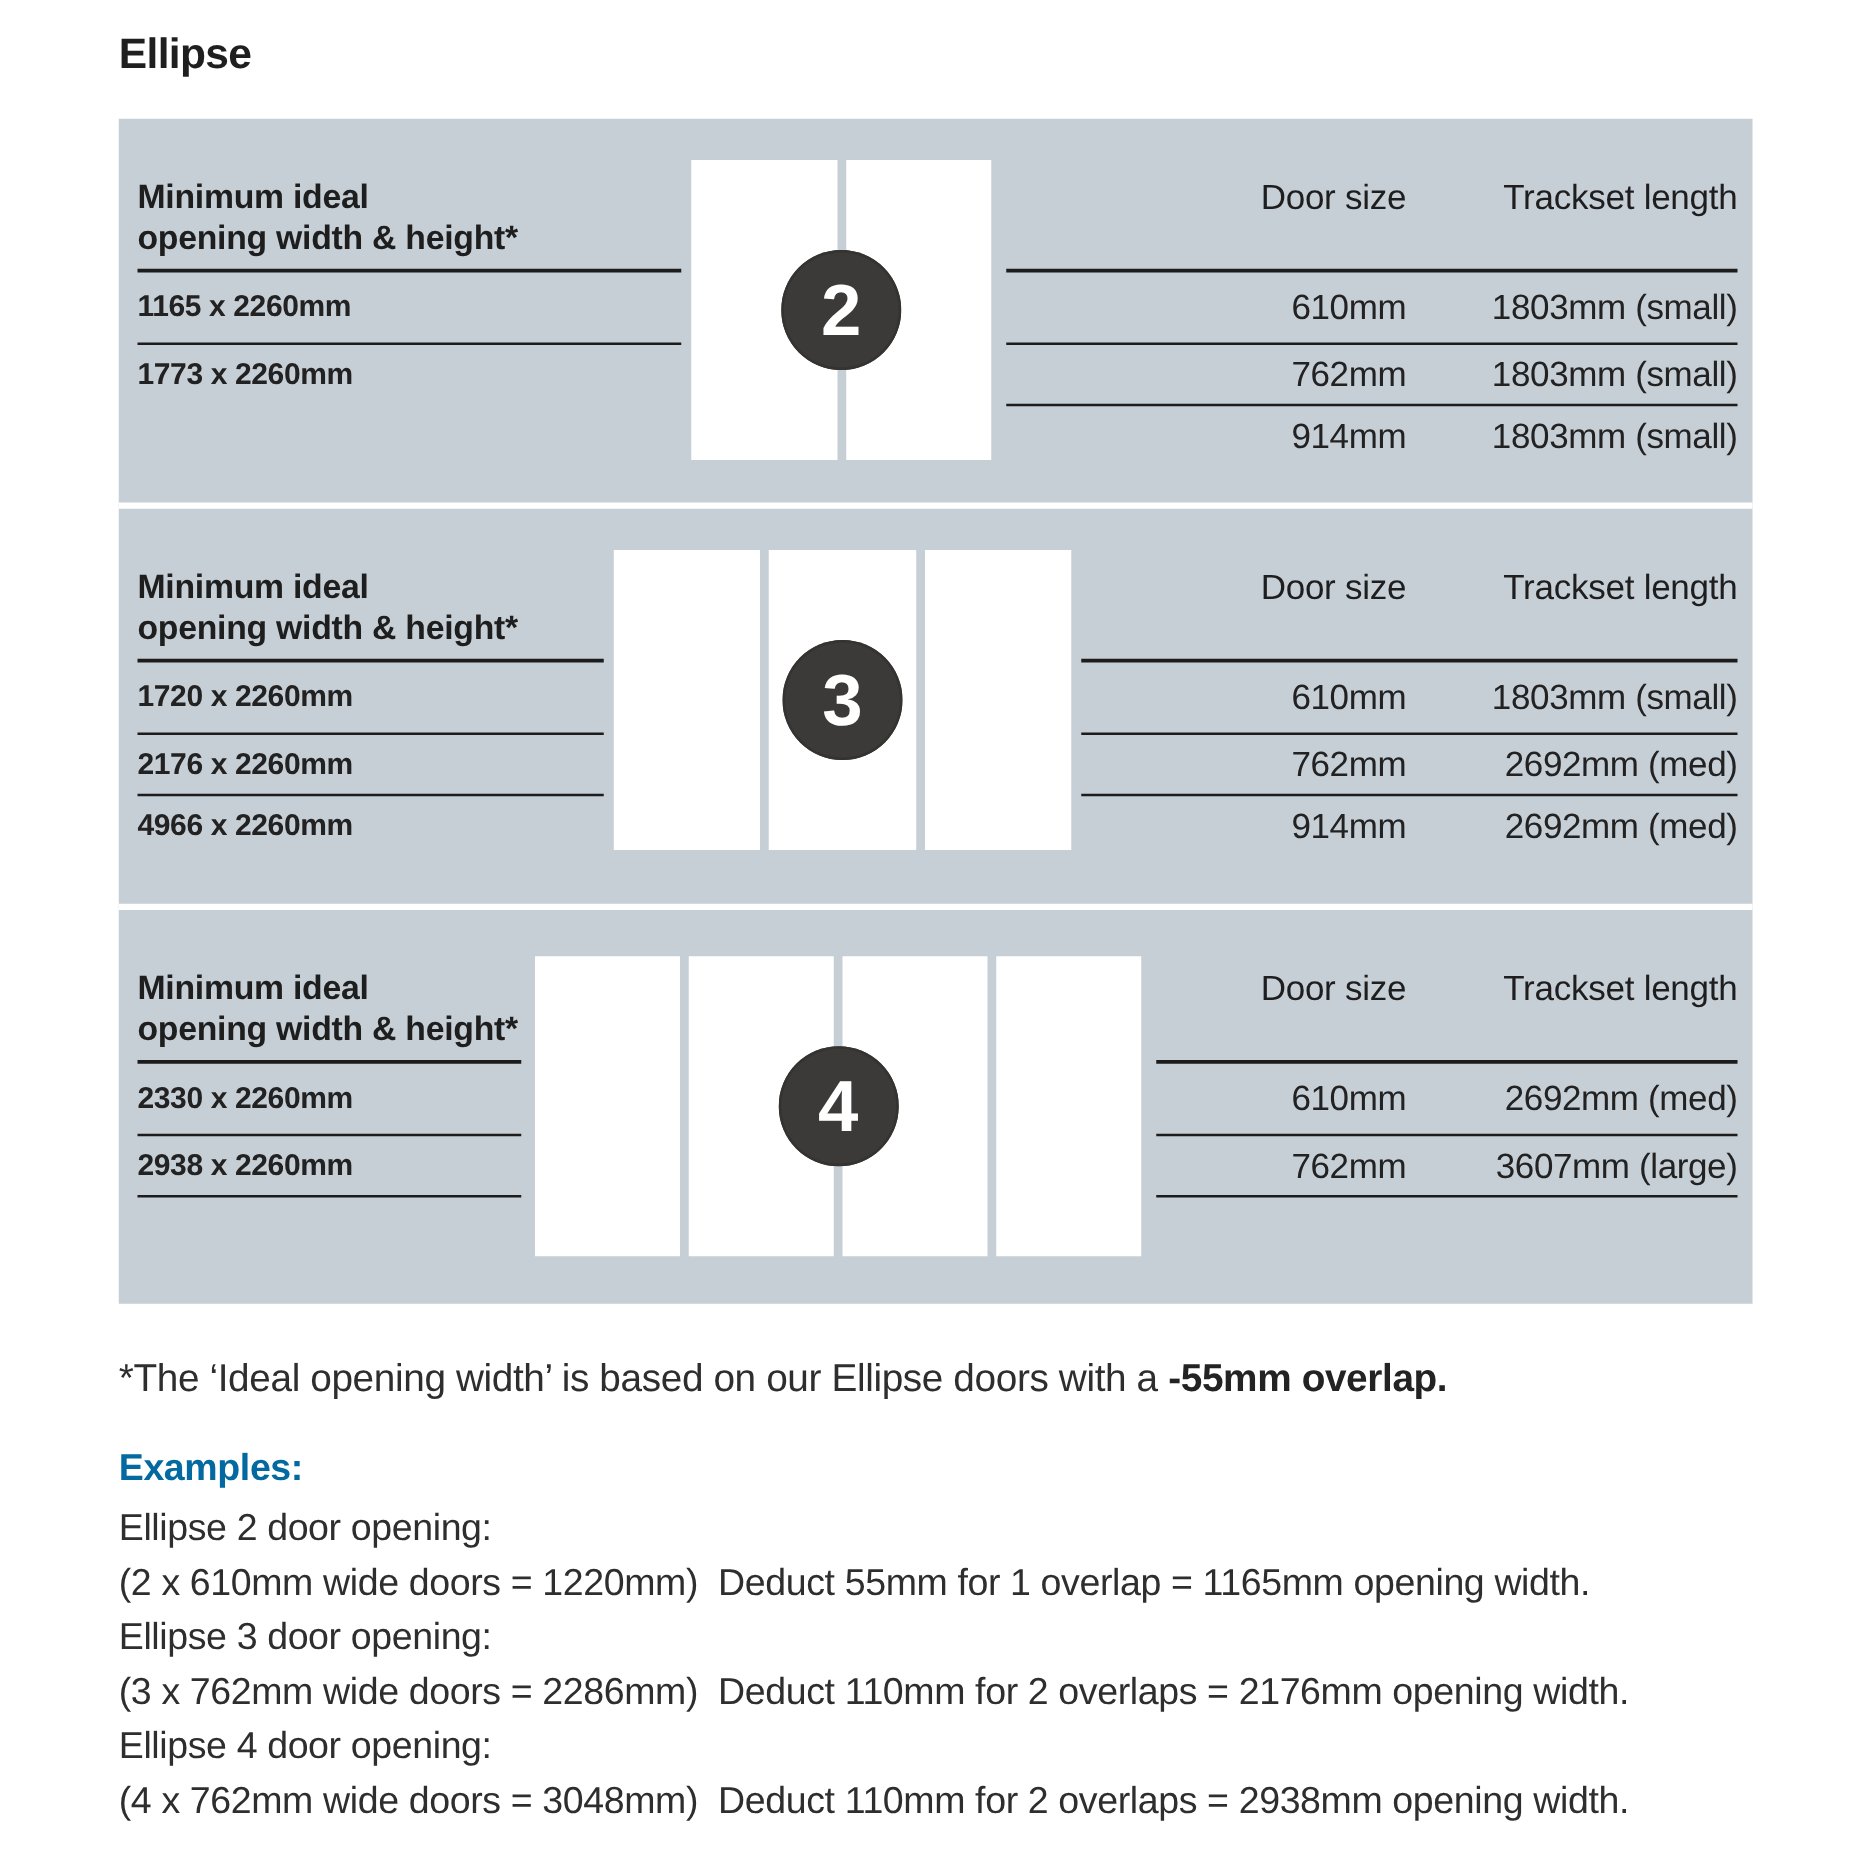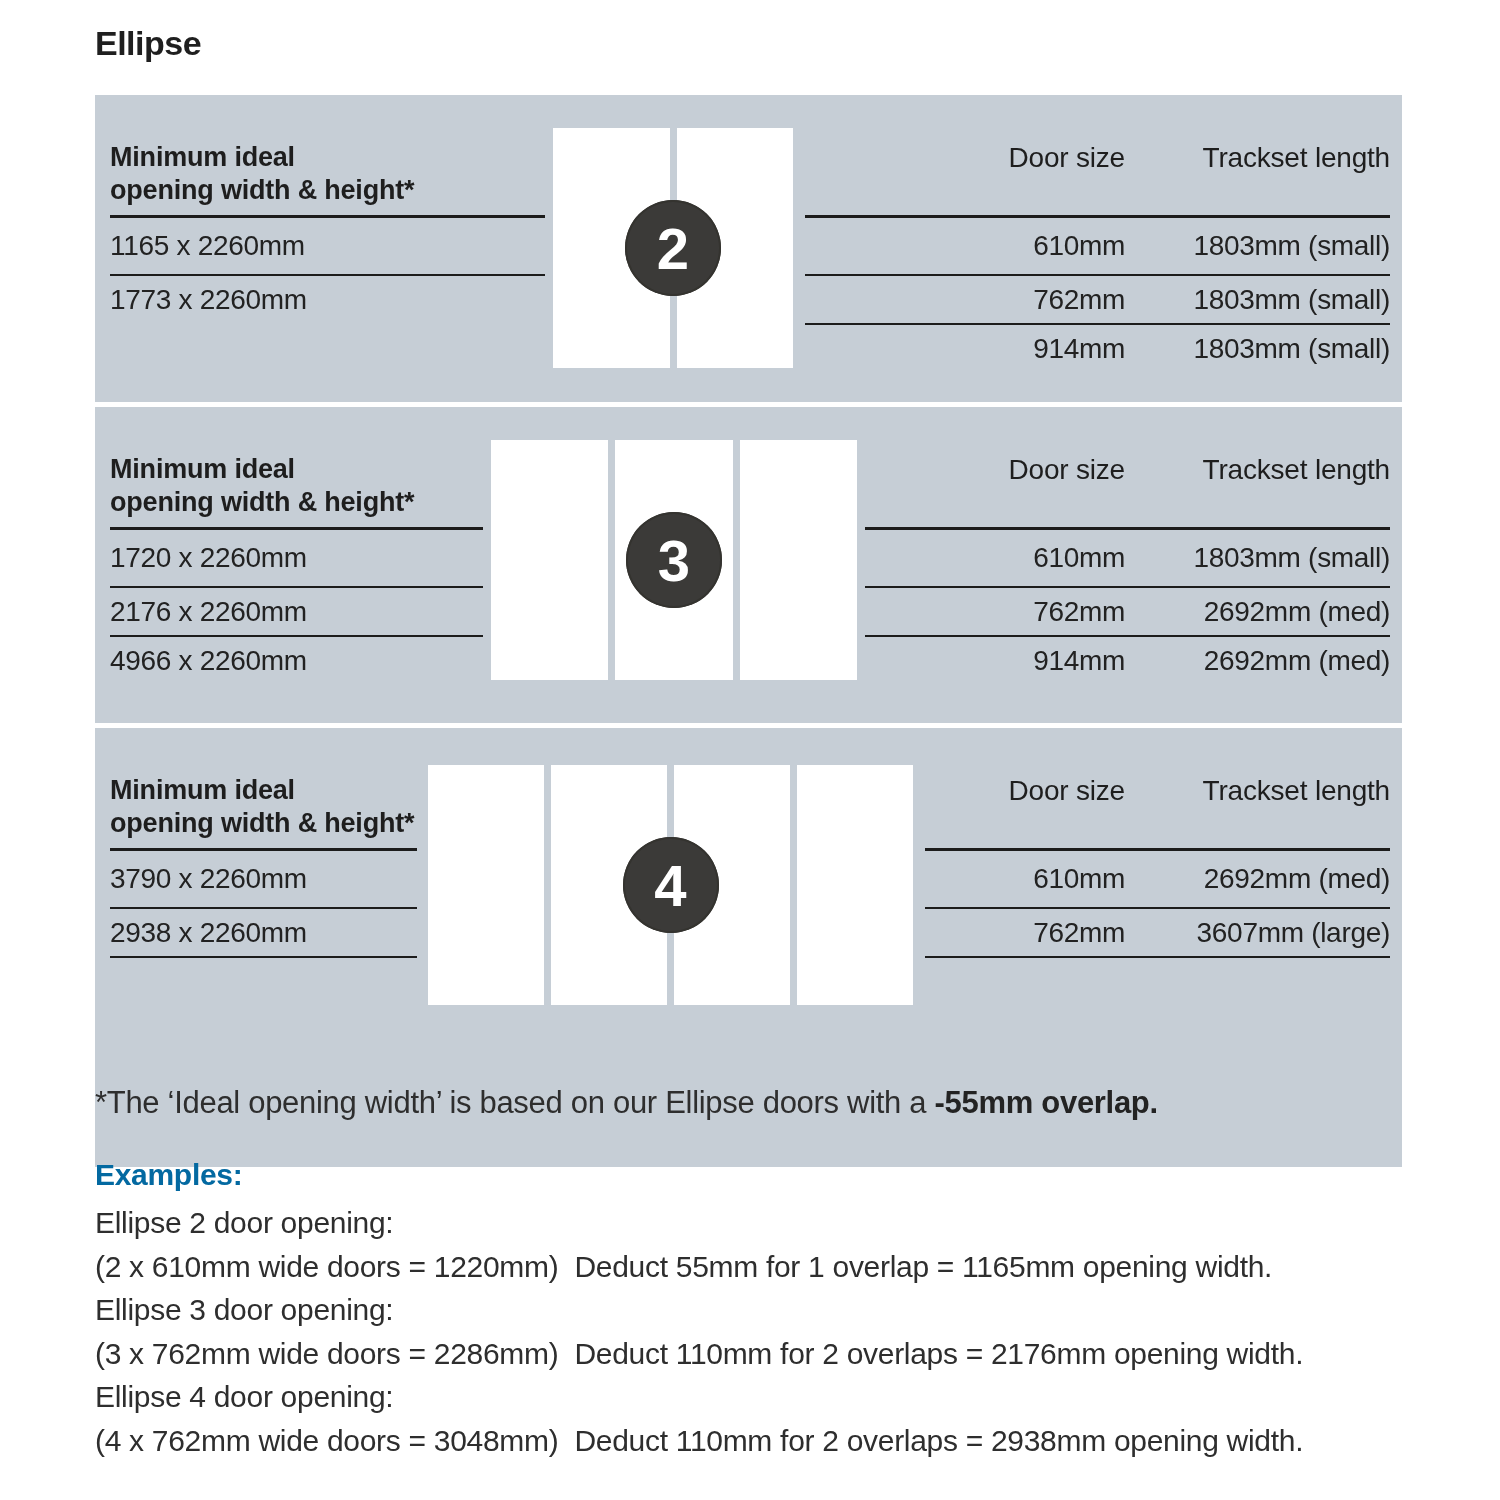--- a/index.html
+++ b/index.html
@@ -1,29 +1,29 @@
 <!DOCTYPE html>
 <html><head>
 <meta charset="utf-8">
 <style>
   html,body{margin:0;padding:0;background:#ffffff;}
   .page{position:relative;width:1500px;height:1500px;background:#ffffff;
         font-family:"Liberation Sans", sans-serif;color:#232323;overflow:hidden;}
   .title{position:absolute;left:95px;top:24px;font-size:34px;font-weight:700;
          letter-spacing:-0.5px;color:#1f1f1f;}
-  .panel{position:absolute;left:95px;top:95px;width:1307px;height:1072px;background:#c6ced6;}
+  .panel{position:absolute;left:95px;top:95px;width:1307px;height:948px;background:#c6ced6;}
   .section{position:absolute;left:0;width:100%;}
   .sep{position:absolute;left:0;width:100%;height:5px;background:#ffffff;}
   
   .ltable,.rtable{position:absolute;top:0;box-sizing:border-box;}
   .tbl-header{padding-top:46px;height:120px;box-sizing:border-box;}
   .hline{font-size:27px;font-weight:700;line-height:33px;color:#1e1e1e;letter-spacing:-0.2px;}
   .rule-thick{height:3px;background:#1c1c1c;}
   .l-row{height:47px;display:flex;align-items:center;border-bottom:2px solid #1c1c1c;
-         font-size:28px;font-weight:400;letter-spacing:-0.3px;color:#222;}
+         font-size:24px;font-weight:700;letter-spacing:-0.3px;color:#222;}
   .l-row.tall{height:56px;}
   .l-row.noline{border-bottom:none;}
   .rt-head,.rt-row{display:grid;grid-template-columns:1fr 265px;}
   .rt-head{padding-top:46px;height:120px;box-sizing:border-box;}
   .rt-c1,.rt-c2{text-align:right;}
   .rt-head .rt-c1,.rt-head .rt-c2{font-size:28px;font-weight:500;line-height:33px;
          letter-spacing:-0.2px;color:#1e1e1e;}
   .rt-row{height:47px;align-items:center;border-bottom:2px solid #1c1c1c;
           font-size:28px;font-weight:500;letter-spacing:-0.3px;color:#222;}
   .rt-row.tall{height:56px;}
@@ -136,21 +136,21 @@
 
     <div class="sep" style="top:628px;"></div>
 
     <div class="section" style="top:633px;height:315px;">
       <div class="ltable" style="left:15px;width:307px;">
         <div class="tbl-header">
           <div class="hline">Minimum ideal</div>
           <div class="hline">opening width &amp; height*</div>
         </div>
         <div class="rule-thick"></div>
-        <div class="l-row tall">3790 x 2260mm</div>
+        <div class="l-row tall">2330 x 2260mm</div>
         <div class="l-row">2938 x 2260mm</div>
       </div>
 
       <div class="doors" style="left:333px;top:37px;width:485px;">
         <div class="door"></div>
         <div class="door"></div>
         <div class="door"></div>
         <div class="door"></div>
         <div class="badge">4</div>
       </div>

